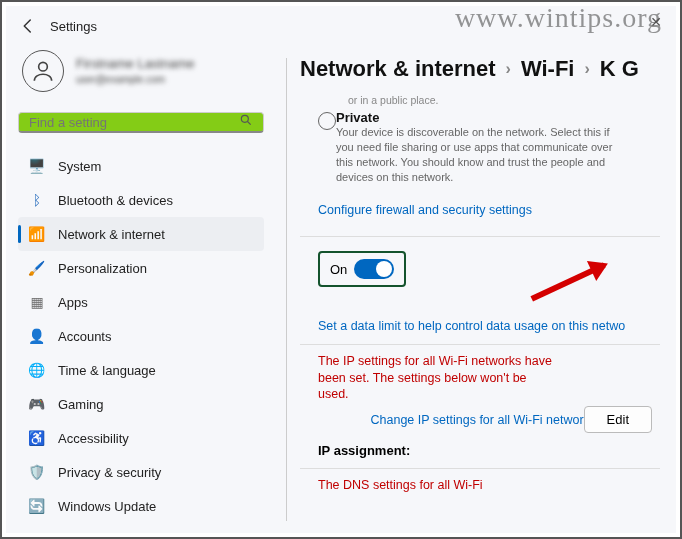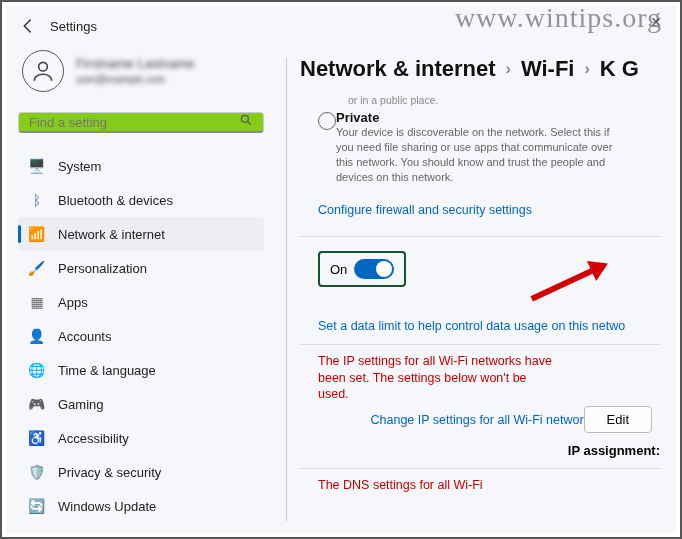--- a/index.html
+++ b/index.html
@@ -192,21 +192,21 @@
 
         <hr class="hr">
 
         <div class="warn" style="margin-top:8px; max-width:260px;">The IP settings for all Wi-Fi networks have been set. The settings below won't be used.</div>
 
         <div class="ip-row">
           <span class="link">Change IP settings for all Wi-Fi networ</span>
           <button class="edit-btn">Edit</button>
         </div>
 
-        <div class="ip-title" style="padding-left:18px; margin-top:6px;text-align:right;">IP assignment:</div>
+        <div class="ip-title" style="padding-left:18px; margin-top:6px;">IP assignment:</div>
 
         <hr class="hr" style="margin-top:10px;">
 
         <div class="warn" style="margin-top:8px;">The DNS settings for all Wi-Fi</div>
       </div>
     </div>
   </div>
 </div>
 
 </body></html>

